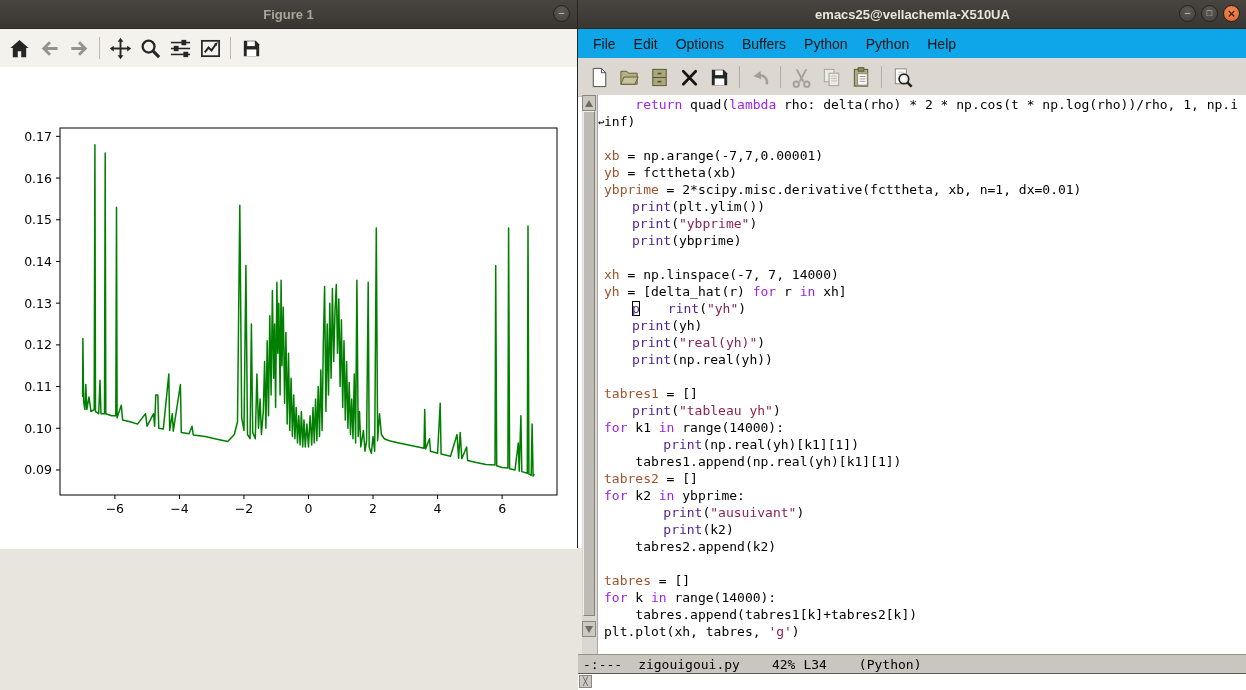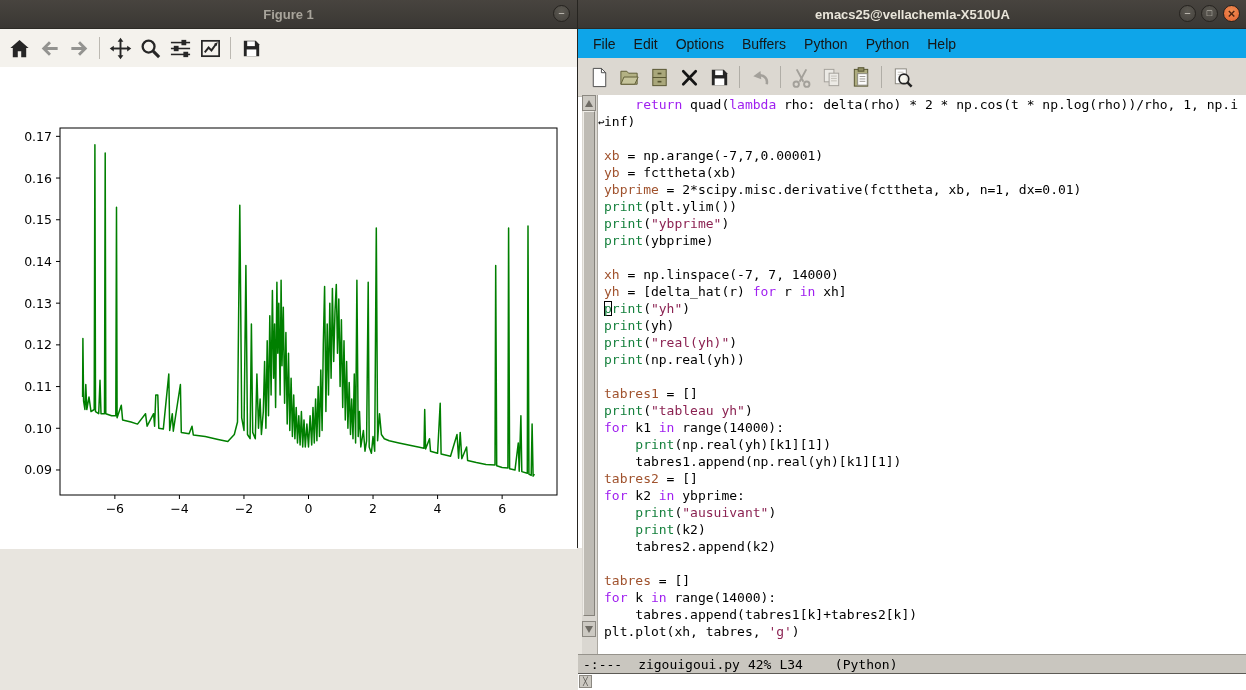--- a/index.html
+++ b/index.html
@@ -37,29 +37,29 @@
   .sc-box{position:absolute;left:0;width:14px;height:16px;background:#ccc9c2;border:1px solid #8b8881;
           box-sizing:border-box;display:flex;align-items:center;justify-content:center;}
   .tri-up{width:0;height:0;border-left:4px solid transparent;border-right:4px solid transparent;border-bottom:7px solid #6e6b64;}
   .tri-dn{width:0;height:0;border-left:4px solid transparent;border-right:4px solid transparent;border-top:7px solid #6e6b64;}
   .sc-thumb{position:absolute;left:1px;top:16px;width:12px;height:505px;background:#bebbb4;
             border-top:1px solid #efede8;border-left:1px solid #efede8;
             border-right:1px solid #85827b;border-bottom:1px solid #85827b;box-sizing:border-box;}
   .code{flex:1;padding:1px 0 0 6px;font-family:"DejaVu Sans Mono",monospace;font-size:13px;line-height:17px;
         white-space:pre;color:#000;overflow:hidden;}
   .cl{height:17px;position:relative;}
-  .k{color:#a020f0;} .b{color:#15803d;} .s{color:#8b2252;} .v{color:#a0522d;} .d{color:#000;}
+  .k{color:#a020f0;} .b{color:#4c1d95;margin-left:28px;} .s{color:#8b2252;} .v{color:#a0522d;} .d{color:#000;}
   .cur{box-shadow:inset 0 0 0 1px #000;}
   .wr{position:absolute;left:-6px;top:1px;font-size:11px;color:#000;}
   .modeline{position:absolute;top:654px;left:0;width:669px;height:20px;background:#c9c6bf;
             border-top:1px solid #96938c;border-bottom:1px solid #5c5a55;box-sizing:border-box;
             font-family:"DejaVu Sans Mono",monospace;font-size:13px;color:#000;
             display:flex;align-items:center;padding-left:5px;}
   .ml-buffer{font-weight:normal;margin-left:16px;}
-  .ml-pos{margin-left:8px;text-align:center;} .ml-line{margin-left:8px;} .ml-mode{margin-left:32px;}
+  .ml-pos{margin-left:32px;text-align:center;} .ml-line{margin-left:8px;} .ml-mode{margin-left:32px;}
   .minibuffer{position:absolute;top:674px;left:0;width:669px;height:16px;background:#fff;}
   .mb-corner{position:absolute;left:1px;top:1px;width:13px;height:13px;background:#ccc9c2;
              border:1px solid #8b8881;box-sizing:border-box;font-size:8px;line-height:11px;
              text-align:center;color:#55534e;font-family:"DejaVu Sans",sans-serif;}
   text{font-family:"DejaVu Sans",sans-serif;}
 </style>
 </head>
 <body>
 
 <div class="win" id="figure-window">

